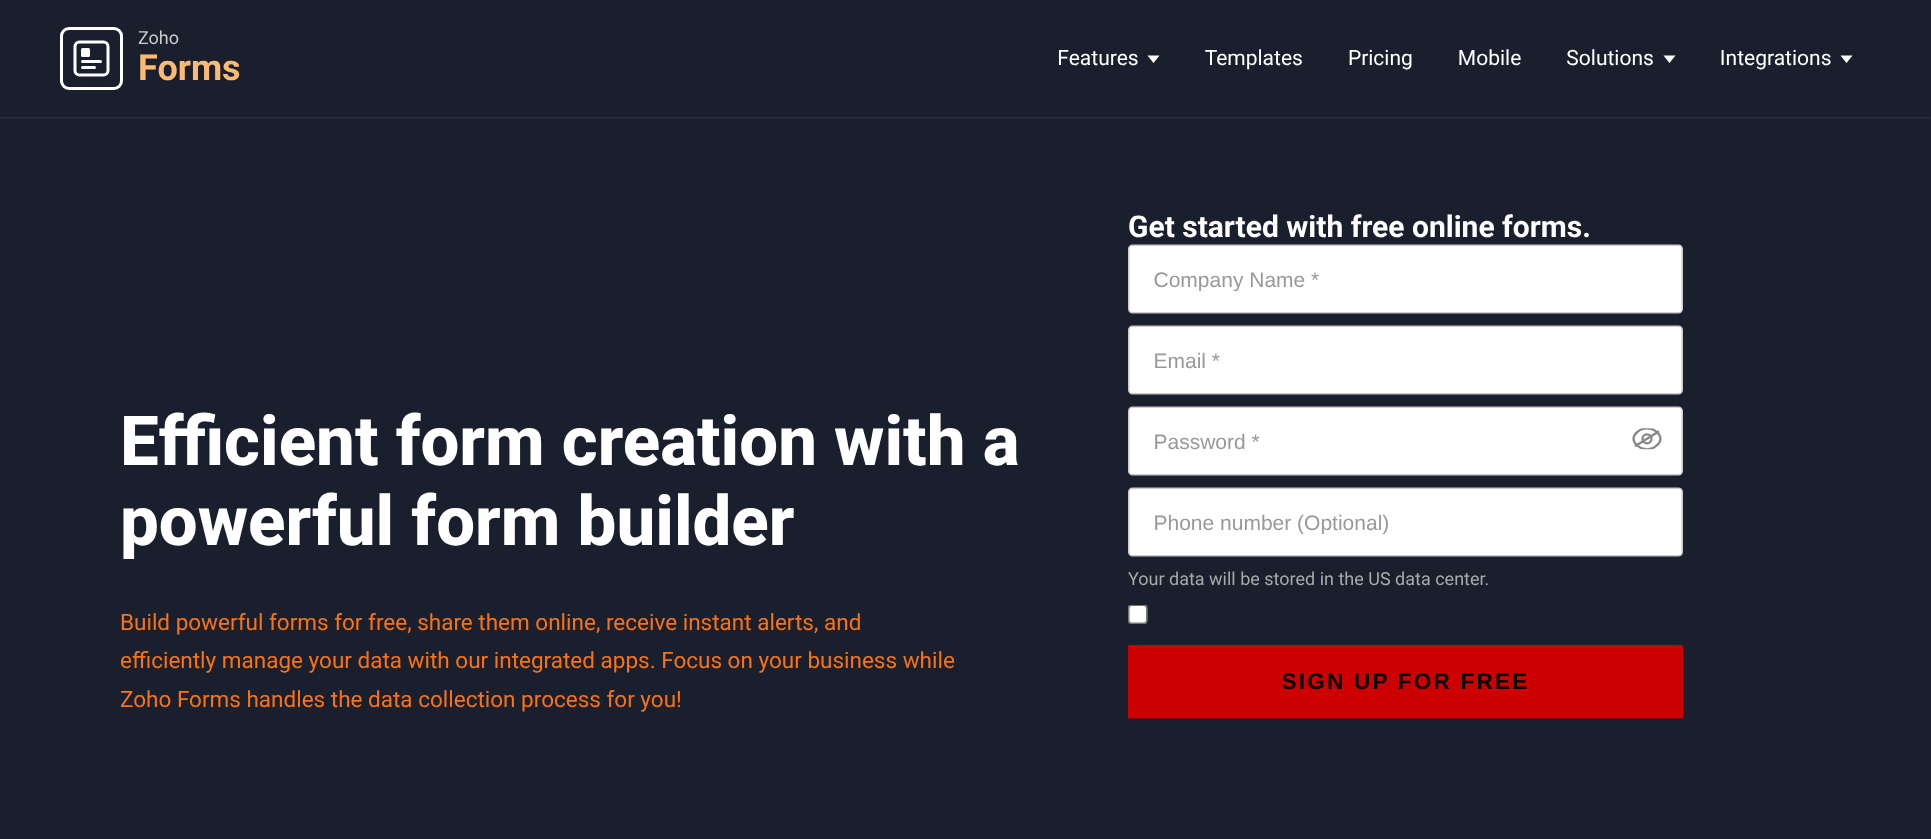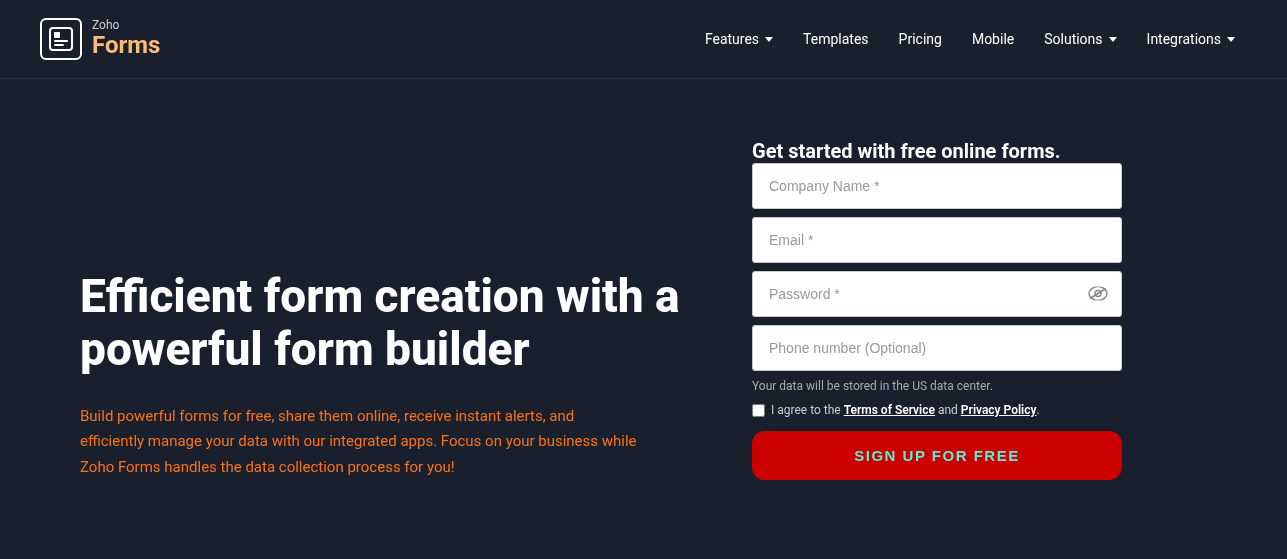--- a/index.html
+++ b/index.html
@@ -198,23 +198,23 @@
     .terms-row a {
       color: #ffffff;
       text-decoration: underline;
       font-weight: 600;
     }
 
     .signup-button {
       width: 100%;
       padding: 16px;
       background-color: #cc0000;
-      color: #5eead4;
+      color: #000000;
       border: none;
-      border-radius: 13px;
+      border-radius: 1px;
       font-size: 15px;
       font-weight: 800;
       letter-spacing: 1.5px;
       text-transform: uppercase;
       cursor: pointer;
     }
   </style>
 </head>
 <body>
 
@@ -301,24 +301,18 @@
     </div>
 
     <div class="form-group">
       <input class="form-input" type="tel" placeholder="Phone number (Optional)" style="">
     </div>
 
     <p class="data-notice">Your data will be stored in the US data center.</p>
 
     <div class="terms-row">
       <input type="checkbox" style="">
-      <span>
-        <span>I agree to the</span>
-        <a href="#">Terms of Service</a>
-        <span>and</span>
-        <a href="#">Privacy Policy</a><span>.</span>
-      </span>
     </div>
 
     <button class="signup-button">SIGN UP FOR FREE</button>
   </div>
 
 </div>
 
 </body></html>

